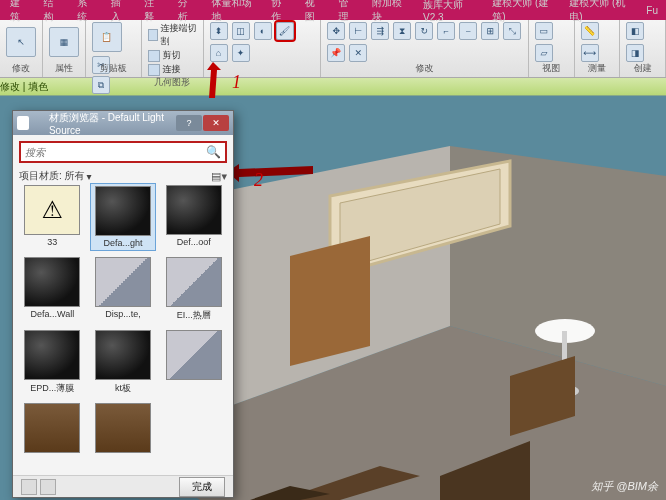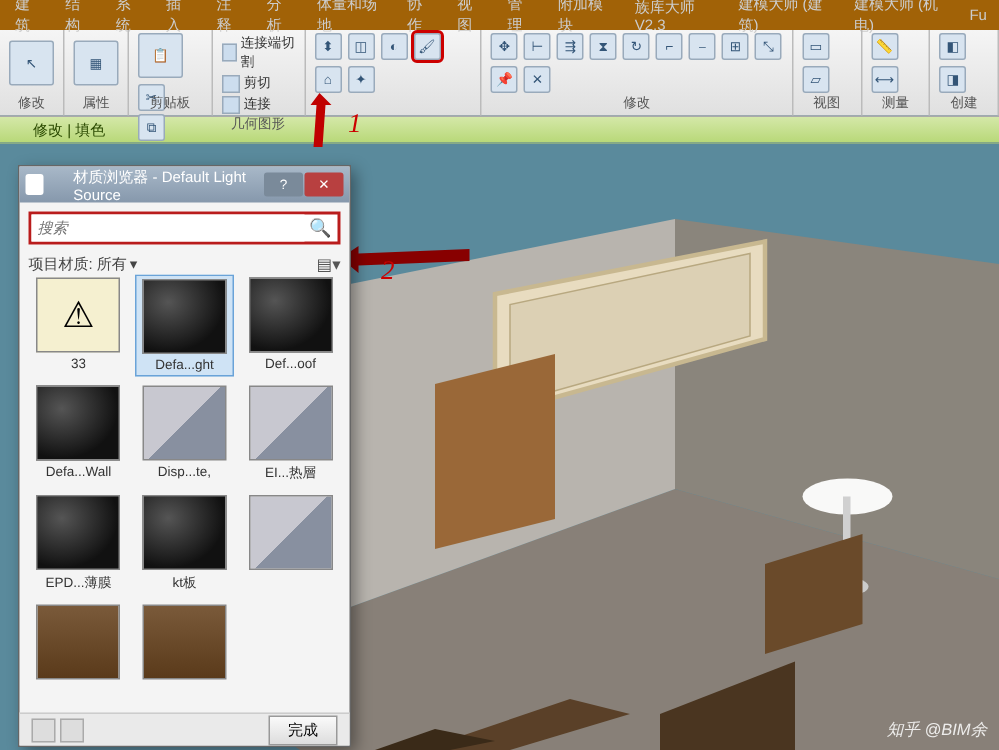--- a/index.html
+++ b/index.html
@@ -1,31 +1,31 @@
 <!DOCTYPE html>
 <html><head>
 <meta charset="utf-8">
 <style>
 * { margin: 0; padding: 0; box-sizing: border-box; font-family: "Microsoft YaHei", sans-serif; }
 body { width: 666px; height: 500px; background: #4a7a8c; overflow: hidden; position: relative; }
 
-.ribbon-tabs { background: #a16207; height: 20px; display: flex; align-items: center; font-size: 10px; color: #ccc; padding-left: 2px; }
+.ribbon-tabs { background: #be185d; height: 20px; display: flex; align-items: center; font-size: 10px; color: #ccc; padding-left: 2px; }
 .ribbon-tabs span { padding: 3px 8px; cursor: pointer; }
 
 .ribbon { background: linear-gradient(#f5f5f5, #e0e0e0); height: 58px; display: flex; border-bottom: 1px solid #aaa; }
 .ribbon-group { border-right: 1px solid #bbb; padding: 2px 6px; display: flex; flex-direction: column; justify-content: space-between; }
 .ribbon-group-icons { display: flex; gap: 4px; flex-wrap: wrap; align-items: center; height: 40px; }
 .ribbon-icon { width: 18px; height: 18px; background: #d8e4f0; border: 1px solid #9ab; border-radius: 2px; display: flex; align-items: center; justify-content: center; font-size: 9px; color: #357; }
 .ribbon-icon.lg { width: 30px; height: 30px; }
 .ribbon-group-label { font-size: 9px; color: #555; text-align: center; }
 .ribbon-text-items { display: flex; flex-direction: column; font-size: 9px; color: #333; gap: 1px; }
 .ribbon-text-items div { display: flex; align-items: center; gap: 3px; }
 .mini-icon { width: 12px; height: 12px; background: #cde; border: 1px solid #9ab; }
 
-.context-bar { background: linear-gradient(#d4e8a8, #b8d878); height: 18px; font-size: 10px; color: #2a4a00; padding: 2px 22px; border-bottom: 1px solid #8a8; }
+.context-bar { background: linear-gradient(#d4e8a8, #b8d878); height: 18px; font-size: 10px; color: #2a4a00; padding: 2px 0; border-bottom: 1px solid #8a8; }
 
 .viewport { position: absolute; top: 96px; left: 0; right: 0; bottom: 0; background: #5a8a9c; }
 .viewport svg { width: 100%; height: 100%; }
 
 .annotation { position: absolute; color: #c00; font-size: 18px; font-style: italic; font-family: serif; pointer-events: none; }
 .arrow1 { position: absolute; top: 60px; left: 205px; width: 30px; height: 40px; pointer-events: none; }
 .arrow2 { position: absolute; top: 160px; left: 225px; width: 90px; height: 25px; pointer-events: none; }
 
 .dialog { position: absolute; top: 110px; left: 12px; width: 222px; height: 388px; background: #f4f4f4; border: 1px solid #666; box-shadow: 3px 3px 10px rgba(0,0,0,0.4); display: flex; flex-direction: column; }
 .dlg-title { background: linear-gradient(#a8b8c8, #8698ac); height: 24px; display: flex; align-items: center; justify-content: space-between; padding: 0 4px; font-size: 10px; color: #fff; }

